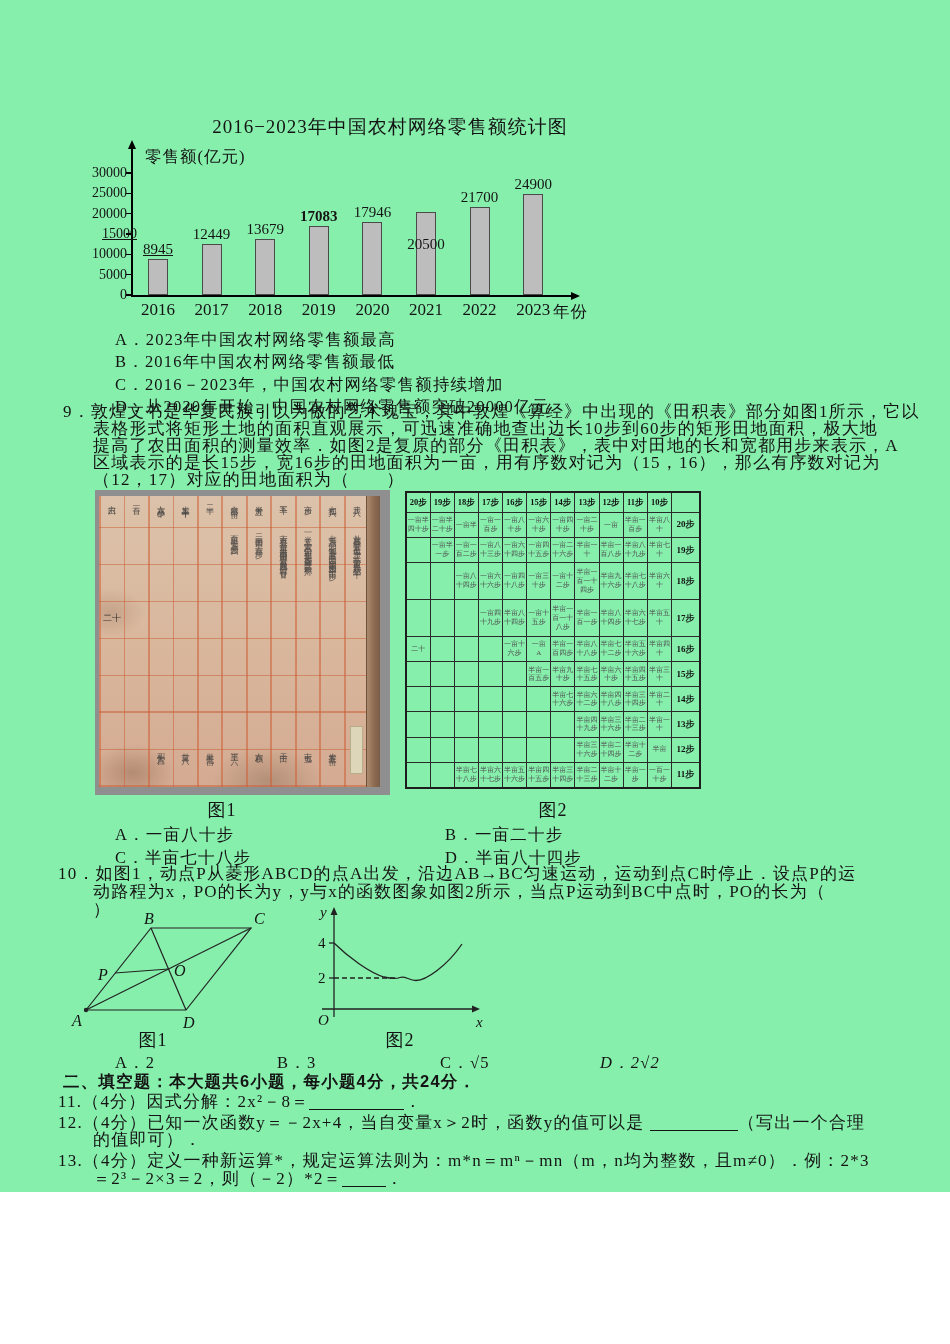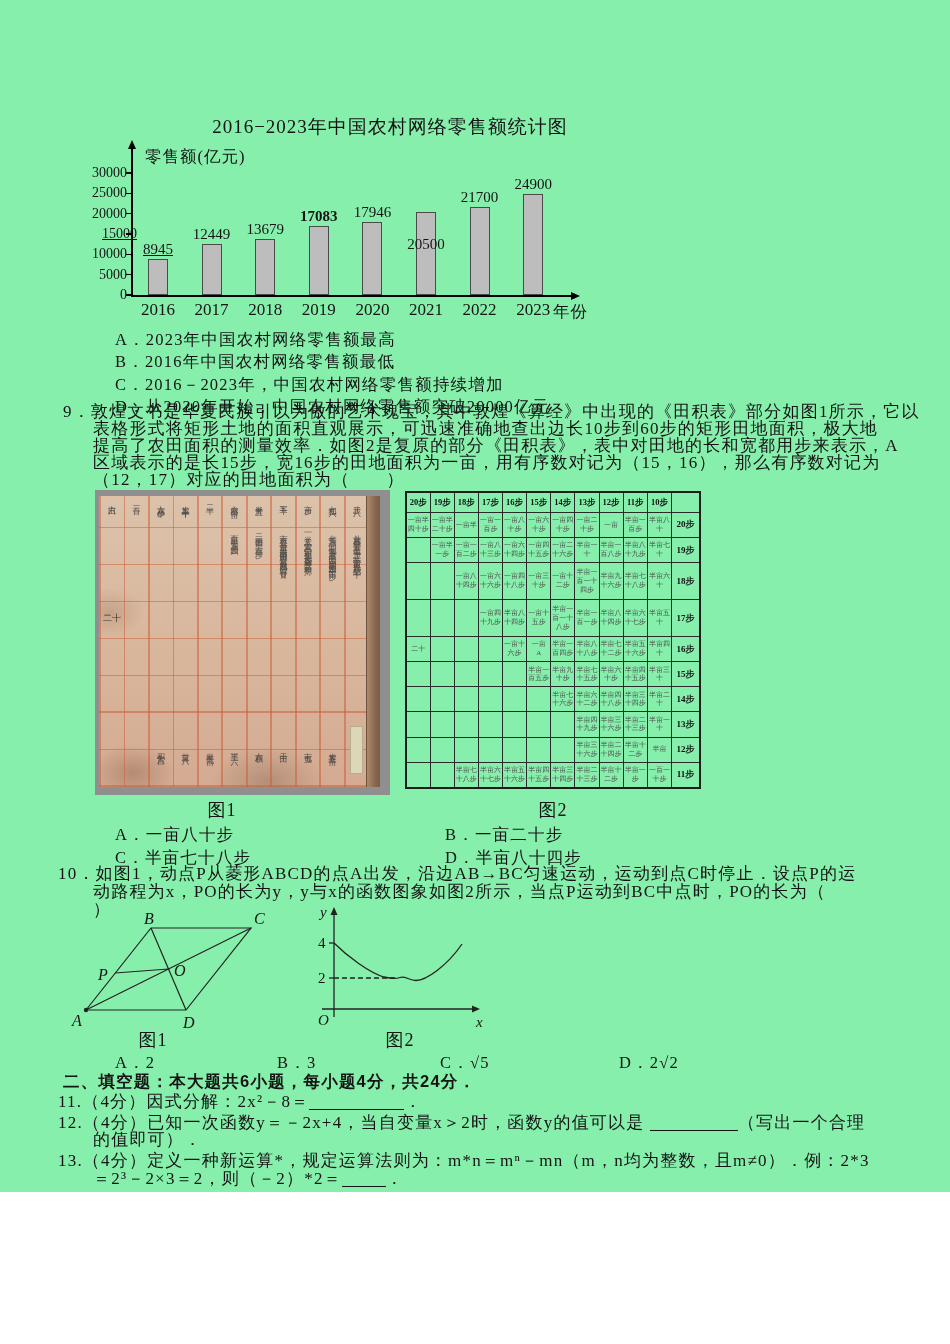--- a/index.html
+++ b/index.html
@@ -367,21 +367,21 @@
       <text x="8" y="80">2</text>
     </g>
   </svg>
 
   <div class="caption" style="left:98px;top:1028px;">图1</div>
   <div class="caption" style="left:345px;top:1028px;">图2</div>
 
   <div class="opt" style="left:115px;top:1052px;">A．2</div>
   <div class="opt" style="left:277px;top:1052px;">B．3</div>
   <div class="opt" style="left:440px;top:1052px;">C．√5</div>
-  <div class="opt" style="left:619px;top:1052px;">D．2√2</div>
+  <div class="opt" style="left:600px;top:1052px;font-style:italic;">D．2√2</div>
 
   <div class="tline bold-hei" style="left:63px;top:1072px;font-size:16.5px;">二、填空题：本大题共6小题，每小题4分，共24分．</div>
 
   <div class="tline" style="left:58px;top:1093px;">
     <span>11.（4分）因式分解：2x²－8＝</span><span class="blank" style="width:95px;"></span><span>．</span>
   </div>
   <div class="tline" style="left:58px;top:1114px;">
     <span>12.（4分）已知一次函数y＝－2x+4，当自变量x＞2时，函数y的值可以是</span> <span class="blank" style="width:88px;"></span><span>（写出一个合理</span>
   </div>
   <div class="tline" style="left:93px;top:1131px;">的值即可）．</div>

